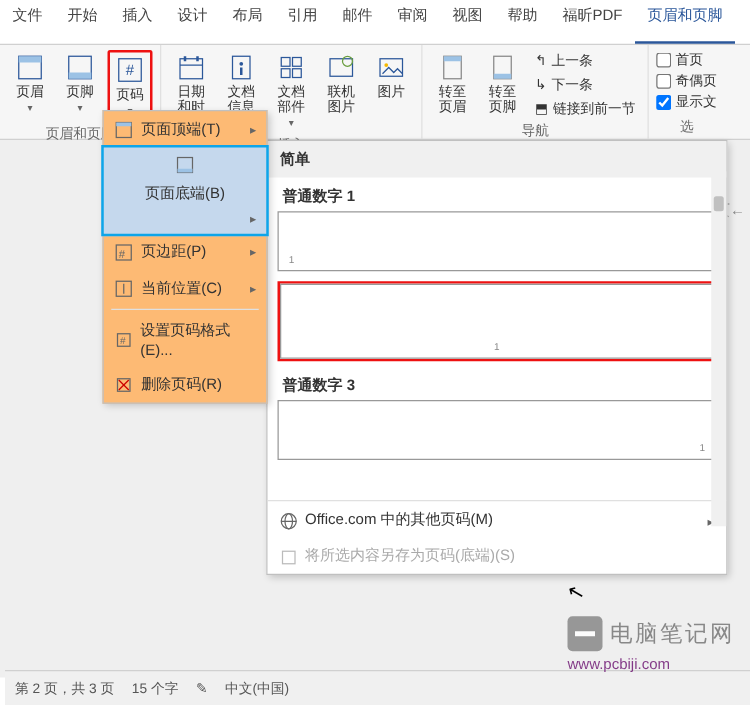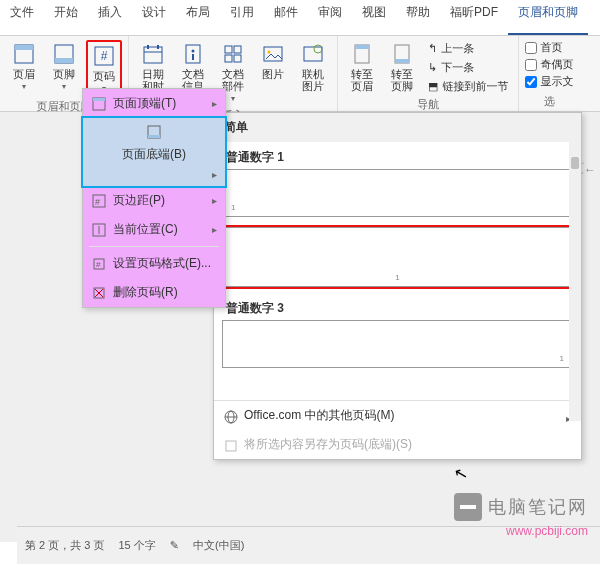--- a/index.html
+++ b/index.html
@@ -19,21 +19,21 @@
   .bigbtn.highlight { border: 2px solid #e11; border-radius: 2px; }
   .bigbtn .ic { width: 24px; height: 24px; display: flex; align-items: center; justify-content: center; }
   .bigbtn .lbl { font-size: 11px; text-align: center; line-height: 1.1; }
   .bigbtn .dd { font-size: 8px; color: #666; }
   .smallcol { display: flex; flex-direction: column; gap: 2px; }
   .smallbtn { display: flex; align-items: center; gap: 4px; font-size: 11px; padding: 1px 4px; cursor: pointer; white-space: nowrap; }
   .chk { display: flex; align-items: center; gap: 3px; font-size: 11px; }
   .chk input { width: 12px; height: 12px; }
 
   
-  .menu { position: absolute; left: 82px; top: 88px; width: 144px; background: #f0abfc; border: 1px solid #c0c0c0; box-shadow: 2px 2px 6px rgba(0,0,0,.2); z-index: 10; }
+  .menu { position: absolute; left: 82px; top: 88px; width: 132px; background: #fdba74; border: 1px solid #c0c0c0; box-shadow: 2px 2px 6px rgba(0,0,0,.2); z-index: 10; }
   .menu-item { display: flex; align-items: center; padding: 6px 8px; gap: 6px; font-size: 12px; cursor: pointer; }
   .menu-item.hover { background: #c5d8ed; }
   .menu-item.highlight { border: 2px solid #0ea5e9; margin: -2px; position: relative; z-index: 1; flex-direction: column; }
   .menu-item .arrow { margin-left: auto; font-size: 10px; color: #666; }
   .menu-sep { height: 1px; background: #e0e0e0; margin: 2px 6px; }
   .menu-icon { width: 16px; height: 16px; display: flex; align-items: center; justify-content: center; }
 
   
   .submenu { position: absolute; left: 213px; top: 112px; right: 18px; height: 348px; background: #fff; border: 1px solid #c0c0c0; box-shadow: 2px 2px 6px rgba(0,0,0,.2); z-index: 9; display: flex; flex-direction: column; }
   .submenu-header { padding: 6px 10px; font-size: 12px; font-weight: bold; background: #f0f0f0; }
@@ -54,29 +54,29 @@
   .footer-item .arrow { margin-left: auto; font-size: 10px; color: #666; }
 
   .scrollbar { position: absolute; right: 0; top: 24px; bottom: 38px; width: 12px; background: #f0f0f0; }
   .scrollbar .thumb { position: absolute; left: 2px; right: 2px; top: 20px; height: 12px; background: #c0c0c0; border-radius: 2px; }
 
   
   .docarea { position: absolute; left: 0; top: 100px; right: 0; bottom: 22px; background: #efefef; z-index: -1; }
   .pagehint { position: absolute; right: 4px; top: 60px; font-size: 12px; color: #888; writing-mode: horizontal-tb; }
 
   
-  .watermark { position: absolute; right: 12px; bottom: 26px; text-align: right; z-index: 20; opacity: 0.85; }
+  .watermark { position: absolute; right: 12px; bottom: 26px; z-index: 20; opacity: 0.85; }
   .wm-logo { display: inline-flex; align-items: center; gap: 6px; }
   .wm-sq { width: 28px; height: 28px; background: #888; border-radius: 4px; position: relative; }
   .wm-sq::after { content: ""; position: absolute; left: 6px; right: 6px; top: 12px; height: 4px; background: #fff; }
   .wm-text { font-size: 18px; color: #777; letter-spacing: 2px; }
-  .wm-url { font-size: 12px; color: #ec4899; }
-
-  
-  .statusbar { position: absolute; left: 17px; right: 0; bottom: 0; height: 38px; background: #f0f0f0; border-top: 1px solid #d0d0d0; display: flex; align-items: center; padding: 0 8px; gap: 14px; font-size: 11px; color: #555; }
+  .wm-url { font-size: 12px; color: #701a75; }
+
+  
+  .statusbar { position: absolute; left: 4px; right: 0; bottom: 0; height: 28px; background: #f0f0f0; border-top: 1px solid #d0d0d0; display: flex; align-items: center; padding: 0 8px; gap: 14px; font-size: 11px; color: #555; }
 
   .cursor { position: absolute; left: 454px; top: 464px; font-size: 16px; color: #000; z-index: 30; transform: rotate(-15deg); }
 
   svg { display: block; }
 </style>
 </head>
 <body>
 
 <div class="tabs">
   <div class="tab">文件</div>
@@ -163,34 +163,34 @@
               <rect x="12" y="12" width="7" height="7" fill="none" stroke="#2b579a"></rect>
             </svg>
           </div>
         <div class="lbl">文档部件</div>
           <div class="dd">▾</div>
       </div>
       <div class="bigbtn">
         <div class="ic">
             <svg width="22" height="22">
               <rect x="2" y="4" width="18" height="14" fill="none" stroke="#2b579a"></rect>
+              <circle cx="16" cy="6" r="4" fill="none" stroke="#6a9e3f"></circle>
+            </svg>
+          </div>
+        <div class="lbl">联机图片</div>
+      </div>
+      <div class="bigbtn">
+        <div class="ic">
+            <svg width="22" height="22">
+              <rect x="2" y="4" width="18" height="14" fill="none" stroke="#2b579a"></rect>
               <circle cx="7" cy="9" r="1.5" fill="#f5b800"></circle>
               <path d="M4 16 L9 11 L13 15 L16 12 L20 16" fill="none" stroke="#2b579a"></path>
             </svg>
           </div>
         <div class="lbl">图片</div>
-      </div>
-      <div class="bigbtn">
-        <div class="ic">
-            <svg width="22" height="22">
-              <rect x="2" y="4" width="18" height="14" fill="none" stroke="#2b579a"></rect>
-              <circle cx="16" cy="6" r="4" fill="none" stroke="#6a9e3f"></circle>
-            </svg>
-          </div>
-        <div class="lbl">联机图片</div>
       </div>
     </div>
     <div class="rgroup-label">插入</div>
   </div>
 
   <div class="rgroup">
     <div class="rgroup-items">
       <div class="bigbtn">
         <div class="ic">
             <svg width="22" height="22">

